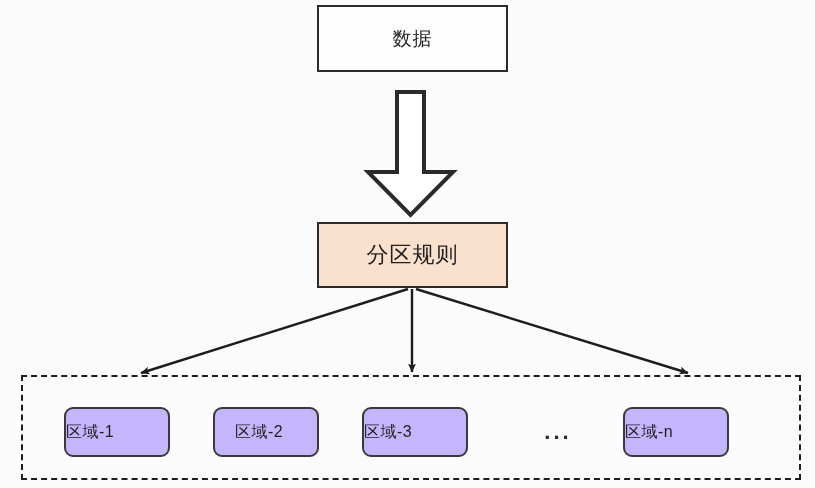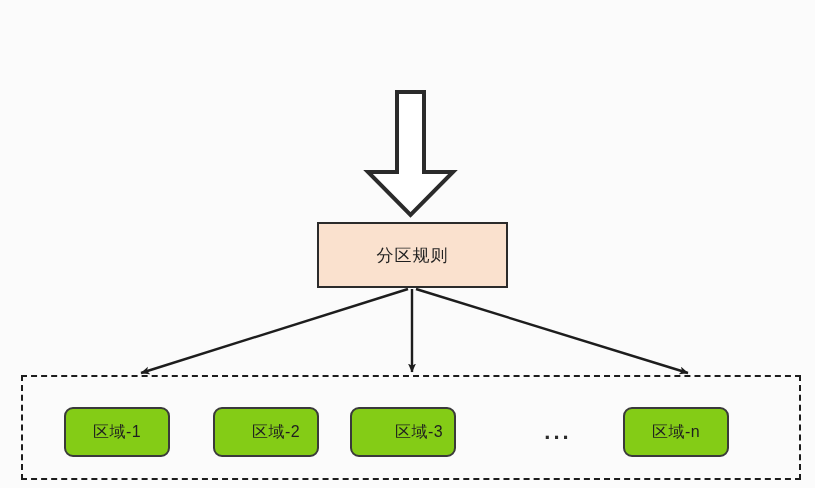--- a/index.html
+++ b/index.html
@@ -40,51 +40,50 @@
     border: 2.5px solid #2b2b2b;
     font-size: 19px;
   }
   .box-rule {
     left: 317px;
     top: 222px;
     width: 191px;
     height: 66px;
     background: #fae1ce;
     border: 2.5px solid #2b2b2b;
-    font-size: 17px;
+    font-size: 22px;
   }
   .region-group {
     position: absolute;
     left: 21px;
     top: 375px;
     width: 780px;
     height: 105px;
     box-sizing: border-box;
     border: 2.5px dashed #1d1d1d;
     background: transparent;
   }
   .region-box {
     position: absolute;
     box-sizing: border-box;
     display: flex;
     align-items: center;
-    justify-content: center;
     top: 30px;
     width: 106px;
     height: 50px;
-    background: #84cc16;
+    background: #c4b5fd;
     border: 2px solid #3a3a3a;
     border-radius: 9px;
     font-size: 16px;
     color: #1f1f1f;
     letter-spacing: 0.5px;
   }
   .rb1 { left: 41px; }
   .rb2 { left: 190px; padding-left: 20px; }
-  .rb3 { left: 327px; padding-left: 32px; }
+  .rb3 { left: 339px; }
   .rb4 { left: 600px; }
   .ellipsis {
     position: absolute;
     left: 505px;
     top: 42px;
     width: 60px;
     text-align: center;
     font-size: 22px;
     font-weight: 700;
     color: #2b2b2b;
@@ -115,20 +114,23 @@
 
     <polygon points="397,92 424,92 424,172 453,172 410.5,215 368,172 397,172" fill="#ffffff" stroke="#2b2b2b" stroke-width="4" stroke-linejoin="miter"></polygon>
 
     <line x1="408" y1="289" x2="141" y2="373" stroke="#1d1d1d" stroke-width="2.4" marker-end="url(#thin-arrow)"></line>
 
     <line x1="412" y1="289" x2="412" y2="372" stroke="#1d1d1d" stroke-width="2.4" marker-end="url(#thin-arrow)"></line>
 
     <line x1="416" y1="289" x2="688" y2="373" stroke="#1d1d1d" stroke-width="2.4" marker-end="url(#thin-arrow)"></line>
   </svg>
 
+  <div class="node-box box-data">
+    <span>数据</span>
+  </div>
 
   <div class="node-box box-rule">
     <span>分区规则</span>
   </div>
 
   <div class="region-group">
     <div class="region-box rb1">
       <span>区域-1</span>
     </div>
     <div class="region-box rb2">

